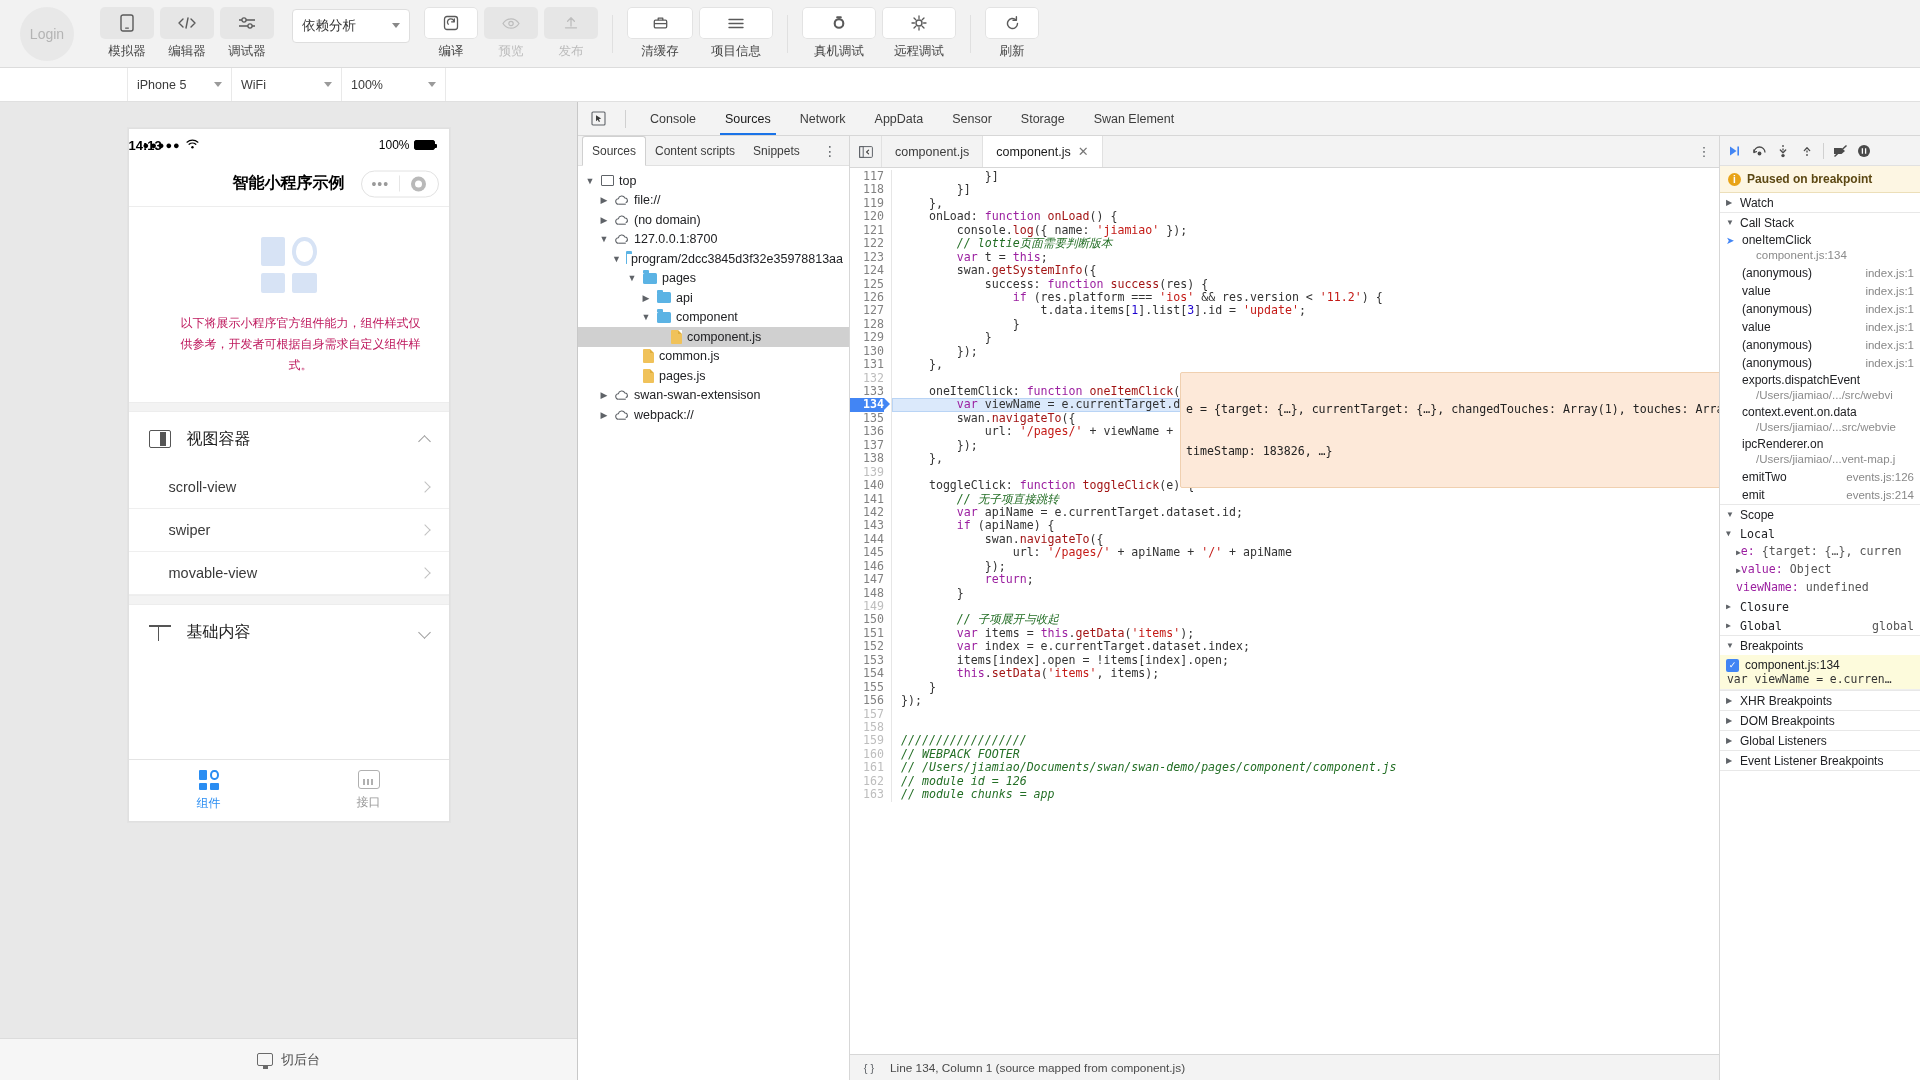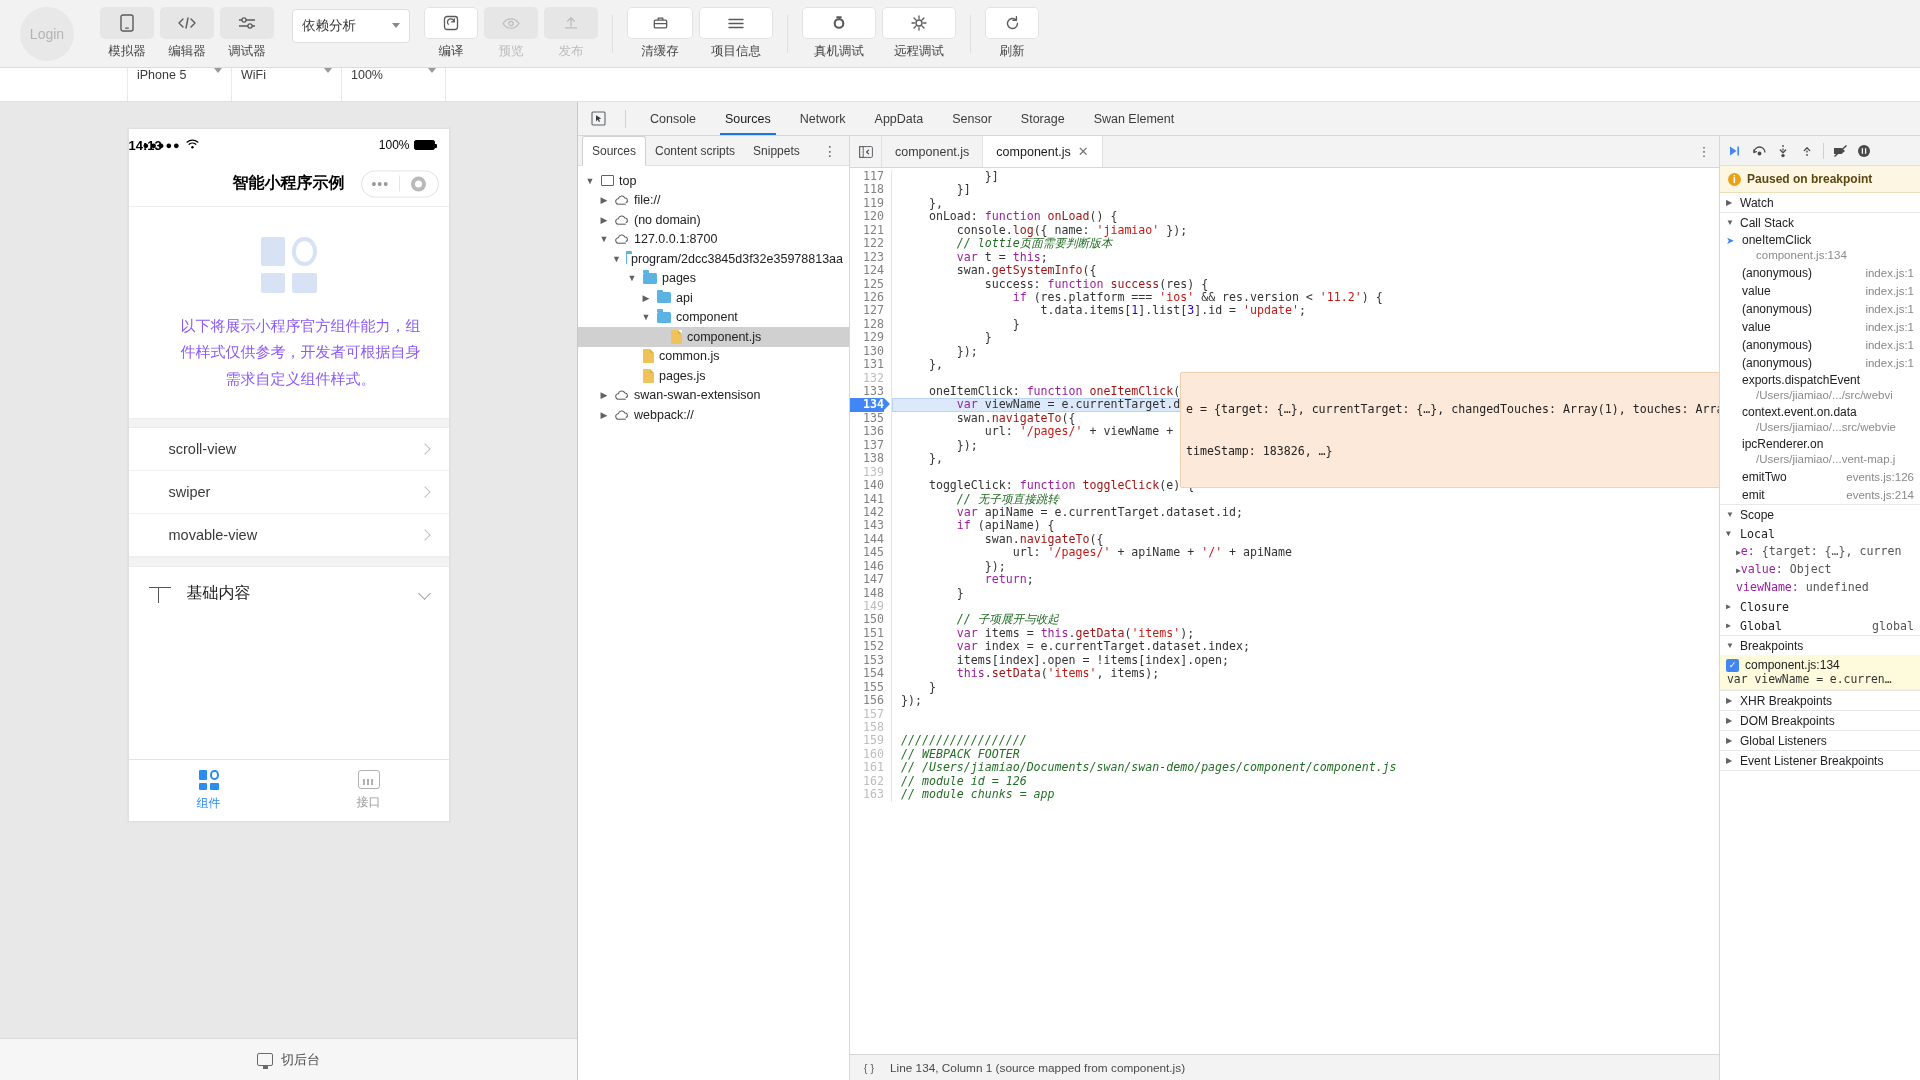--- a/index.html
+++ b/index.html
@@ -48,21 +48,21 @@
   .caret { width:0;height:0;border-left:4px solid transparent;border-right:4px solid transparent;border-top:5px solid #888; }
   .caret.thin { border-top-color:#9a9a9a; }
 
   
   .subbar {
     height:34px; min-height:34px; background:#fff; border-bottom:1px solid #e0e0e0;
     display:flex; align-items:stretch;
   }
   .subbar .spacer-left { width:128px; border-right:1px solid #e9e9e9; }
   .sb-select {
-    width:104px; border-right:1px solid #e9e9e9; display:flex; align-items:flex-start;
+    width:104px; border-right:1px solid #e9e9e9; display:flex; align-items:center;
     justify-content:space-between; padding:0 9px; font-size:12.5px; color:#3b3b3b; cursor:pointer;gap:20px;
   }
   .sb-select.wide { width:110px; }
   .subbar .rest { flex:1; }
 
   
   .main { flex:1; display:flex; min-height:0; }
 
   
   .sim-pane {
@@ -99,21 +99,21 @@
   .nav-caps .dotmenu{flex:1;display:flex;align-items:center;justify-content:center;color:#9a9a9a;font-size:14px;letter-spacing:1px;}
   .nav-caps .divider{width:1px;height:16px;background:#e6e6e6;}
   .nav-caps .tgt{flex:1;display:flex;align-items:center;justify-content:center;}
   .tgt-circle{width:15px;height:15px;border-radius:50%;background:#b9b9b9;position:relative;}
   .tgt-circle:after{content:"";position:absolute;left:4px;top:4px;width:7px;height:7px;border-radius:50%;background:#fff;}
   .phone-body { flex:1; overflow:hidden; background:#fff; display:flex; flex-direction:column; }
   .intro { padding:30px 26px 26px; text-align:center; }
   .logo-grid { width:56px; height:56px; margin:0 auto 20px; display:grid; grid-template-columns:1fr 1fr; grid-gap:7px; }
   .logo-grid span{background:#d7e3f5;border-radius:2px;}
   .logo-grid span.circ{background:transparent;border:4px solid #d7e3f5;border-radius:50%;}
-  .intro-text { font-size:15px; line-height:1.75; color:#8b5cf6;margin-left:24px; }
+  .intro-text { font-size:12px; line-height:1.75; color:#be185d;margin-left:24px; }
   .sec-divider{height:10px;background:#f3f3f3;border-top:1px solid #ededed;border-bottom:1px solid #ededed;}
   .grp-header{height:54px;display:flex;align-items:center;padding:0 20px;gap:16px;cursor:pointer;}
   .grp-header .gh-title{font-size:16px;color:#222;flex:1;}
   .chev{width:9px;height:9px;border-right:1.6px solid #9b9b9b;border-bottom:1.6px solid #9b9b9b;transform:rotate(45deg);}
   .chev.up{transform:rotate(-135deg); margin-top:5px;}
   .ic-box{width:22px;height:18px;border:1.6px solid #555;border-radius:2px;position:relative;}
   .ic-box:after{content:"";position:absolute;right:4px;top:1px;bottom:1px;width:6px;background:#555;}
   .ic-filter{width:22px;height:18px;position:relative;}
   .ic-filter:before{content:"";position:absolute;top:2px;left:0;right:0;height:1.6px;background:#555;}
   .ic-filter:after{content:"";position:absolute;top:2px;left:9px;width:1.6px;bottom:0;background:#555;}
@@ -433,20 +433,25 @@
               <span></span>
                 <span class="circ"></span>
                 <span></span>
                 <span></span>
             </div>
             <div class="intro-text">以下将展示小程序官方组件能力，组件样式仅供参考，开发者可根据自身需求自定义组件样式。</div>
           </div>
 
           <div class="sec-divider"></div>
 
+          <div class="grp-header">
+            <span class="ic-box"></span>
+            <span class="gh-title">视图容器</span>
+            <span class="chev up"></span>
+          </div>
 
           <div class="sub-item">
             <span class="si-label">scroll-view</span>
             <span class="chev-r"></span>
           </div>
           <div class="sub-item">
             <span class="si-label">swiper</span>
             <span class="chev-r"></span>
           </div>
           <div class="sub-item">

